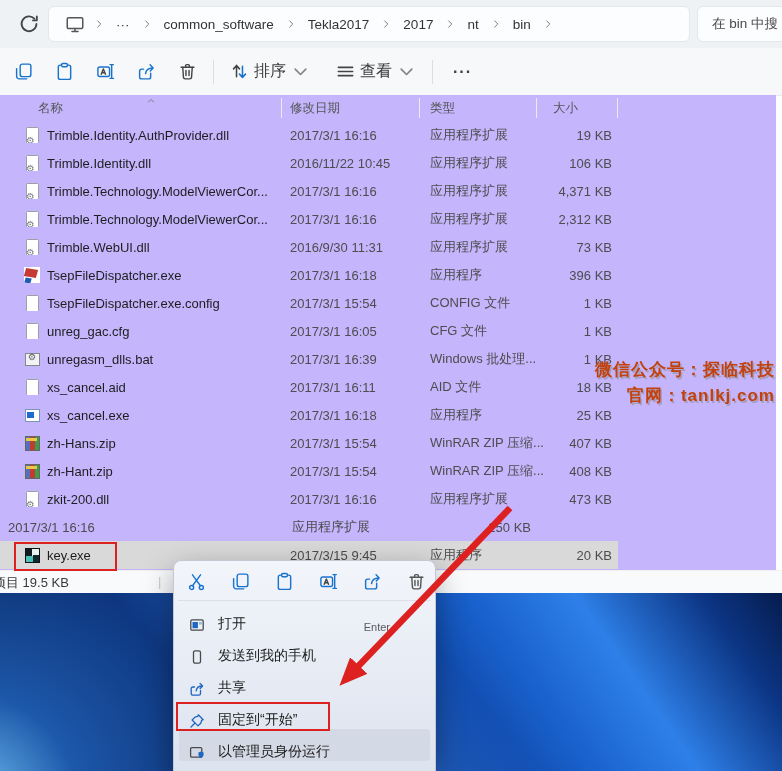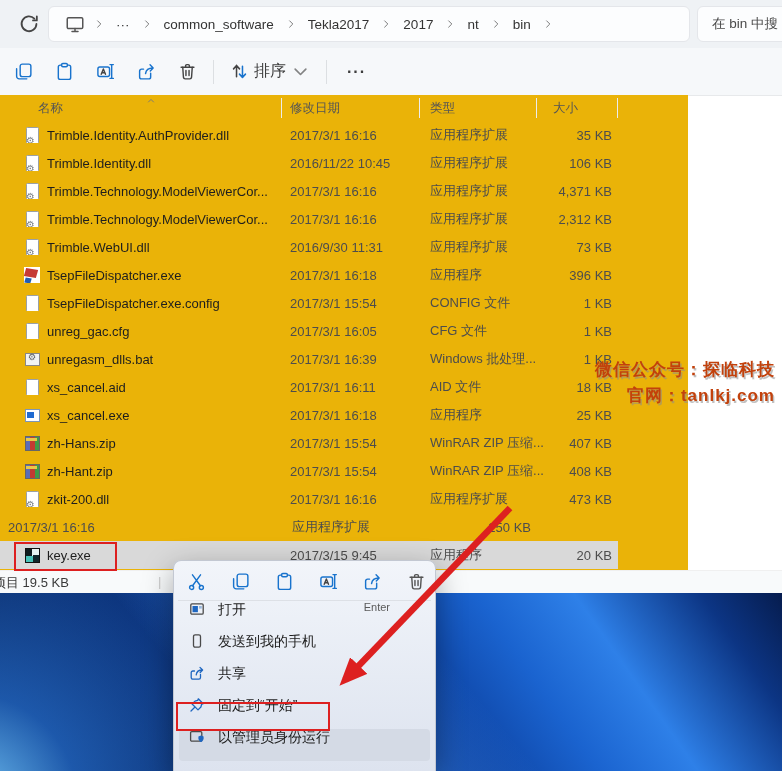--- a/index.html
+++ b/index.html
@@ -25,21 +25,21 @@
   .toolbar{position:absolute;left:0;top:48px;width:782px;height:47px;background:#f6f8fa;
            border-bottom:1px solid #e7e9eb;display:flex;align-items:center;}
   .tbtn{display:flex;align-items:center;gap:5px;padding:6px;border-radius:4px;cursor:pointer;flex:none;}
   .tbtn svg{width:19px;height:19px;}
   .tb-sep{width:1px;height:24px;background:#dcdfe2;margin:0 10px;flex:none;}
   .tlabel{font-size:16px;color:#3d3d3d;}
   .cd{width:10px;height:10px;opacity:.8;}
   .more-dots{font-size:16px;font-weight:700;color:#3d3d3d;letter-spacing:1px;padding:0 10px;}
 
   
-  .filearea{position:absolute;left:0;top:95px;width:688px;height:475px;background:#eab308;}
+  .filearea{position:absolute;left:0;top:95px;width:776px;height:475px;background:#c4b5fd;}
   .lhead{display:grid;grid-template-columns:282px 138px 117px 81px 60px;height:26px;align-items:center;
          font-size:12.5px;color:#555;}
   .lhead .hc{height:20px;line-height:20px;border-right:1px solid #ececec;box-sizing:border-box;cursor:pointer;}
   .h-name{padding-left:38px;}
   .h-date{padding-left:8px;}
   .h-type{padding-left:10px;}
   .h-size{padding-left:16px;}
   .sortcaret{position:absolute;left:146px;top:1px;}
   .frow{display:grid;grid-template-columns:282px 138px 117px 81px;width:618px;height:28px;
         align-items:center;font-size:13px;cursor:default;}
@@ -86,21 +86,21 @@
 
   
   .ctxmenu{position:absolute;left:173px;top:560px;width:263px;height:211px;
            background:linear-gradient(180deg,#f2f5fa 0%,#e6ebf4 55%,#dde3ef 100%);
            border:1px solid #c3c8d2;border-bottom:none;border-radius:8px 8px 0 0;
            box-shadow:0 10px 30px rgba(0,0,0,.35);box-sizing:border-box;}
   .ctx-icons{display:flex;align-items:center;gap:21px;padding:9px 0 7px 11px;}
   .cibtn{width:19px;height:19px;padding:2px;border-radius:4px;cursor:pointer;}
   .cibtn svg{width:19px;height:19px;}
   .ctx-div{height:1px;background:rgba(0,0,0,.07);margin:0 4px;}
-  .mitem{display:flex;align-items:flex-start;height:32px;margin:0 5px;padding:0 10px;gap:13px;
+  .mitem{display:flex;align-items:flex-end;height:32px;margin:0 5px;padding:0 10px;gap:13px;
          border-radius:4px;cursor:pointer;}
   .mitem.hl{background:#d4dae5;}
   .micon{width:16px;height:16px;flex:none;}
   .micon svg{width:16px;height:16px;}
   .mlabel{font-size:14px;color:#1b1b1b;white-space:nowrap;}
   .mshort{margin-left:auto;padding-right:30px;font-size:11px;color:#5a5a5a;}
 
   
   .redbox-key{position:absolute;left:14px;top:542px;width:103px;height:29px;
               border:2.5px solid #dd2020;box-sizing:border-box;pointer-events:none;z-index:30;}
@@ -232,20 +232,29 @@
           <g fill="none" stroke-linecap="round" stroke-linejoin="round" stroke-width="1.3">
             <path stroke="#444" d="M5.5 12.5 V3 M5.5 3 L3 5.8 M5.5 3 L8 5.8"></path>
             <path stroke="#1873cd" d="M10.5 3.5 V13 M10.5 13 L8 10.2 M10.5 13 L13 10.2"></path>
           </g>
         </svg>
       <span class="tlabel">排序</span>
       <svg class="cd" viewBox="0 0 16 16">
           <path fill="none" stroke="#666" stroke-width="1.4" stroke-linecap="round" stroke-linejoin="round" d="M3.5 6 L8 10.5 L12.5 6"></path>
         </svg>
     </div>
+    <div class="tbtn" style="margin-left:14px">
+      <svg viewBox="0 0 16 16">
+          <path fill="none" stroke="#444" stroke-width="1.4" stroke-linecap="round" d="M2 4.5h12M2 8h12M2 11.5h12"></path>
+        </svg>
+      <span class="tlabel">查看</span>
+      <svg class="cd" viewBox="0 0 16 16">
+          <path fill="none" stroke="#666" stroke-width="1.4" stroke-linecap="round" stroke-linejoin="round" d="M3.5 6 L8 10.5 L12.5 6"></path>
+        </svg>
+    </div>
     <div class="tb-sep"></div>
     <div class="more-dots">···</div>
   </div>
 
   <div class="filearea">
     <div class="lhead" style="position:relative;">
       <span class="sortcaret">
         <svg viewBox="0 0 16 16" width="10" height="10">
             <path fill="none" stroke="#777" stroke-width="1.5" d="M3.5 10 L8 5.5 L12.5 10"></path>
           </svg>
@@ -257,21 +266,21 @@
       <span></span>
     </div>
     <div id="rows">
   <div class="frow">
     <span class="cname">
             <span class="fi fi-dll"></span>
             <span class="nametext">Trimble.Identity.AuthProvider.dll</span>
           </span>
     <span class="cdate">2017/3/1 16:16</span>
     <span class="ctype">应用程序扩展</span>
-    <span class="csize">35 KB</span>
+    <span class="csize">19 KB</span>
   </div>
 
   <div class="frow">
     <span class="cname">
             <span class="fi fi-dll"></span>
             <span class="nametext">Trimble.Identity.dll</span>
           </span>
     <span class="cdate">2016/11/22 10:45</span>
     <span class="ctype">应用程序扩展</span>
     <span class="csize">106 KB</span>

